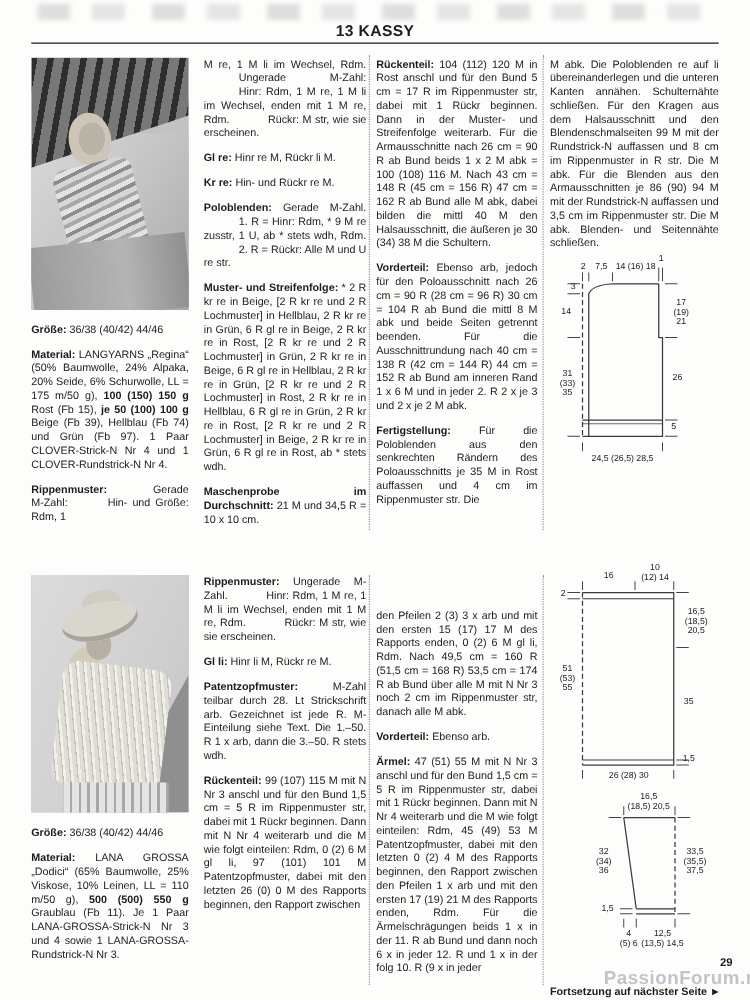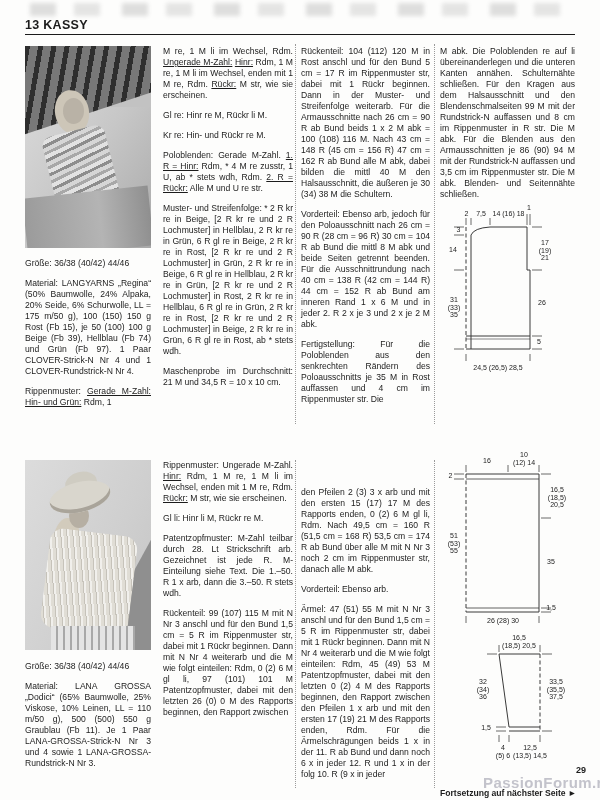--- a/index.html
+++ b/index.html
@@ -2,25 +2,25 @@
 <html><head>
 <meta charset="utf-8">
 <style>
   html,body{margin:0;padding:0;background:#e8e8e8;}
   .page{position:relative;width:600px;height:800px;background:#fdfdfc;overflow:hidden;
         font-family:"Liberation Sans","DejaVu Sans",sans-serif;color:#1c1c1c;}
   .showthrough{position:absolute;top:3px;left:30px;right:30px;height:13px;opacity:.18;
         background:repeating-linear-gradient(90deg,#555 0 26px,transparent 26px 44px,#777 44px 70px,transparent 70px 92px);
         filter:blur(2px);}
   .section-header{position:absolute;left:25px;width:550px;border-bottom:1.6px solid #1b1b1b;padding-bottom:2px;}
-  .section-header h2{margin:0;font-size:12.5px;font-weight:800;letter-spacing:.3px;}
+  .section-header h2{margin:0;font-size:12.5px;font-weight:800;letter-spacing:.3px;text-align:center;}
   .col{position:absolute;width:130px;}
   .col p{margin:0 0 9px 0;font-size:8.6px;line-height:11px;text-align:justify;}
-  .b{font-weight:400;}
-  .u{text-decoration:underline;}
+  .b{font-weight:700;}
+  .u{margin-left:28px;}
   .sep{position:absolute;width:0;border-left:1px dotted #9a9a9a;}
   
   .photo{position:relative;overflow:hidden;background:#c2c2c2;}
   .photo *{position:absolute;}
   .k-ceiling{top:0;left:0;width:100%;height:46%;
      background:repeating-linear-gradient(100deg,#2e2e2e 0 5px,#787878 5px 13px);
      clip-path:polygon(0 0,100% 0,100% 50%,0 95%);}
   .k-wall{top:30%;left:0;width:100%;height:70%;background:linear-gradient(125deg,#d8d8d8 0%,#c7c7c7 45%,#a9a9a9 100%);}
   .k-hair{top:44px;left:30px;width:34px;height:44px;border-radius:50%;background:#cdc6b8;transform:rotate(-10deg);}
   .k-face{top:52px;left:38px;width:21px;height:26px;border-radius:50%;background:#b9b2a6;}
@@ -67,28 +67,28 @@
       <div class="k-wall"></div>
       <div class="k-ceiling"></div>
       <div class="k-hair"></div>
       <div class="k-face"></div>
       <div class="k-top"></div>
       <div class="k-jeans"></div>
     </div>
     <div style="height:10px;"></div>
     <p><span class="b">Größe: </span><span>36/38 (40/42) 44/46</span></p>
     <p><span class="b">Material: </span><span>LANGYARNS „Regina“ (50% Baumwolle, 24% Alpaka, 20% Seide, 6% Schurwolle, LL = 175 m/50 g), </span><span class="b">100 (150) 150 g</span><span> Rost (Fb 15), </span><span class="b">je 50 (100) 100 g</span><span> Beige (Fb 39), Hellblau (Fb 74) und Grün (Fb 97). 1 Paar CLOVER-Strick-N Nr 4 und 1 CLOVER-Rundstrick-N Nr 4.</span></p>
-    <p><span class="b">Rippenmuster: </span><span class="u">Gerade M-Zahl:</span><span> </span><span class="u">Hin- und Grün:</span><span> Rdm, 1</span></p>
+    <p><span class="b">Rippenmuster: </span><span class="u">Gerade M-Zahl:</span><span> </span><span class="u">Hin- und Größe:</span><span> Rdm, 1</span></p>
   </div>
 
   <div class="col" style="left:163px;top:46px;width:130px;">
     <p><span>M re, 1 M li im Wechsel, Rdm. </span><span class="u">Ungerade M-Zahl:</span><span> </span><span class="u">Hinr:</span><span> Rdm, 1 M re, 1 M li im Wechsel, enden mit 1 M re, Rdm. </span><span class="u">Rückr:</span><span> M str, wie sie erscheinen.</span></p>
     <p><span class="b">Gl re: </span><span>Hinr re M, Rückr li M.</span></p>
     <p><span class="b">Kr re: </span><span>Hin- und Rückr re M.</span></p>
-    <p><span class="b">Poloblenden: </span><span>Gerade M-Zahl. </span><span class="u">1. R = Hinr:</span><span> Rdm, * 4 M re zusstr, 1 U, ab * stets wdh, Rdm. </span><span class="u">2. R = Rückr:</span><span> Alle M und U re str.</span></p>
+    <p><span class="b">Poloblenden: </span><span>Gerade M-Zahl. </span><span class="u">1. R = Hinr:</span><span> Rdm, * 9 M re zusstr, 1 U, ab * stets wdh, Rdm. </span><span class="u">2. R = Rückr:</span><span> Alle M und U re str.</span></p>
     <p><span class="b">Muster- und Streifenfolge: </span><span>* 2 R kr re in Beige, [2 R kr re und 2 R Lochmuster] in Hellblau, 2 R kr re in Grün, 6 R gl re in Beige, 2 R kr re in Rost, [2 R kr re und 2 R Lochmuster] in Grün, 2 R kr re in Beige, 6 R gl re in Hellblau, 2 R kr re in Grün, [2 R kr re und 2 R Lochmuster] in Rost, 2 R kr re in Hellblau, 6 R gl re in Grün, 2 R kr re in Rost, [2 R kr re und 2 R Lochmuster] in Beige, 2 R kr re in Grün, 6 R gl re in Rost, ab * stets wdh.</span></p>
     <p><span class="b">Maschenprobe im Durchschnitt: </span><span>21 M und 34,5 R = 10 x 10 cm.</span></p>
   </div>
 
   <div class="col" style="left:301px;top:46px;width:129px;">
     <p><span class="b">Rückenteil: </span><span>104 (112) 120 M in Rost anschl und für den Bund 5 cm = 17 R im Rippenmuster str, dabei mit 1 Rückr beginnen. Dann in der Muster- und Streifenfolge weiterarb. Für die Armausschnitte nach 26 cm = 90 R ab Bund beids 1 x 2 M abk = 100 (108) 116 M. Nach 43 cm = 148 R (45 cm = 156 R) 47 cm = 162 R ab Bund alle M abk, dabei bilden die mittl 40 M den Halsausschnitt, die äußeren je 30 (34) 38 M die Schultern.</span></p>
     <p><span class="b">Vorderteil: </span><span>Ebenso arb, jedoch für den Poloausschnitt nach 26 cm = 90 R (28 cm = 96 R) 30 cm = 104 R ab Bund die mittl 8 M abk und beide Seiten getrennt beenden. Für die Ausschnittrundung nach 40 cm = 138 R (42 cm = 144 R) 44 cm = 152 R ab Bund am inneren Rand 1 x 6 M und in jeder 2. R 2 x je 3 und 2 x je 2 M abk.</span></p>
     <p><span class="b">Fertigstellung: </span><span>Für die Poloblenden aus den senkrechten Rändern des Poloausschnitts je 35 M in Rost auffassen und 4 cm im Rippenmuster str. Die</span></p>
   </div>
 

